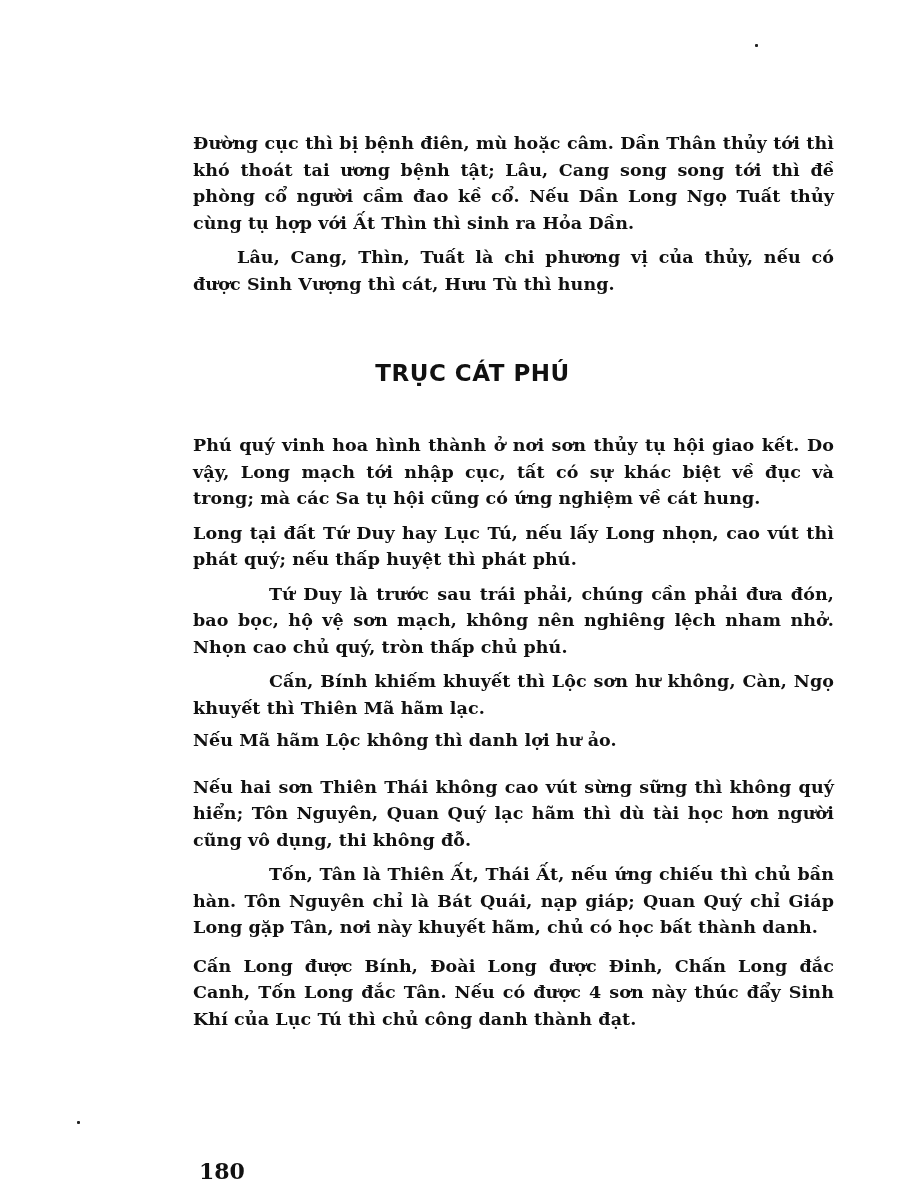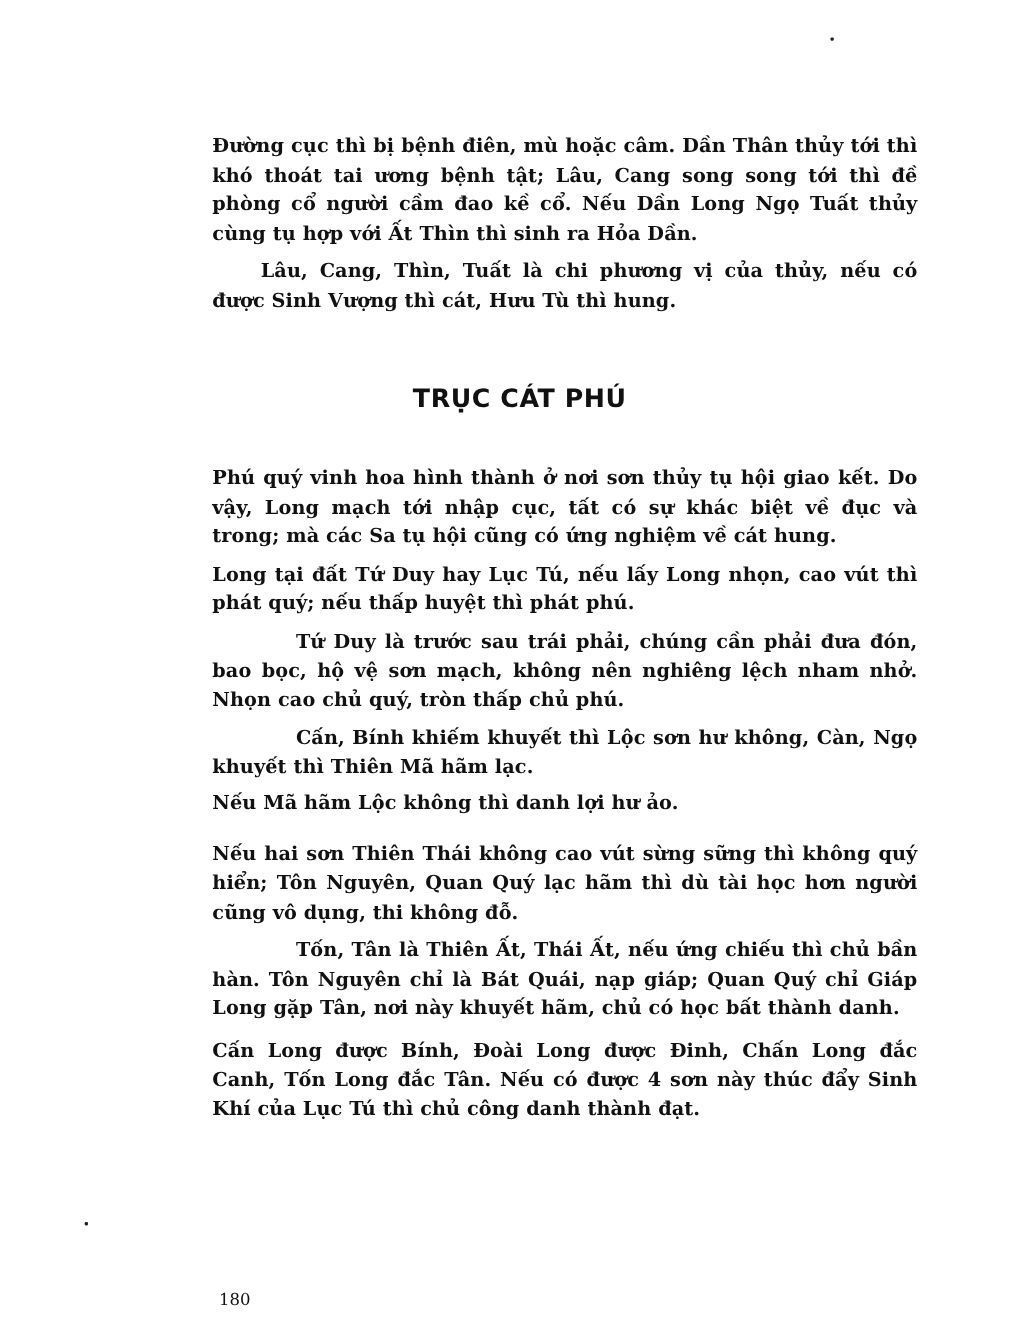--- a/index.html
+++ b/index.html
@@ -10,21 +10,21 @@
     body {
       width: 921px;
       height: 1200px;
       position: relative;
       overflow: hidden;
       font-family: "DejaVu Serif", "Liberation Serif", serif;
       color: #111111;
     }
     .page {
       position: absolute;
-      left: 0; top: 0;
+      left: 0; top: 10px;
       width: 921px; height: 1024px;
     }
     .speck {
       position: absolute;
       width: 3px; height: 3px;
       background: #222;
       border-radius: 1px;
     }
     .text-block {
       position: absolute;
@@ -53,24 +53,23 @@
       font-size: 23px;
       letter-spacing: 0.5px;
       margin: 0;
       padding-left: 24px;
       box-sizing: border-box;
     }
     .page-number {
       position: absolute;
       left: 199px;
       top: 1148px;
-      font-size: 15px;
-      font-weight: normal;
+      font-size: 22px;
+      font-weight: bold;
       font-family: "DejaVu Serif", "Liberation Serif", serif;
-      margin-top: 24px;
     }
   </style>
 </head>
 <body>
 
 <div class="page">
 
   <div class="speck" style="left:755px; top:34px;"></div>
   <div class="speck" style="left:77px; top:1111px;"></div>
 

